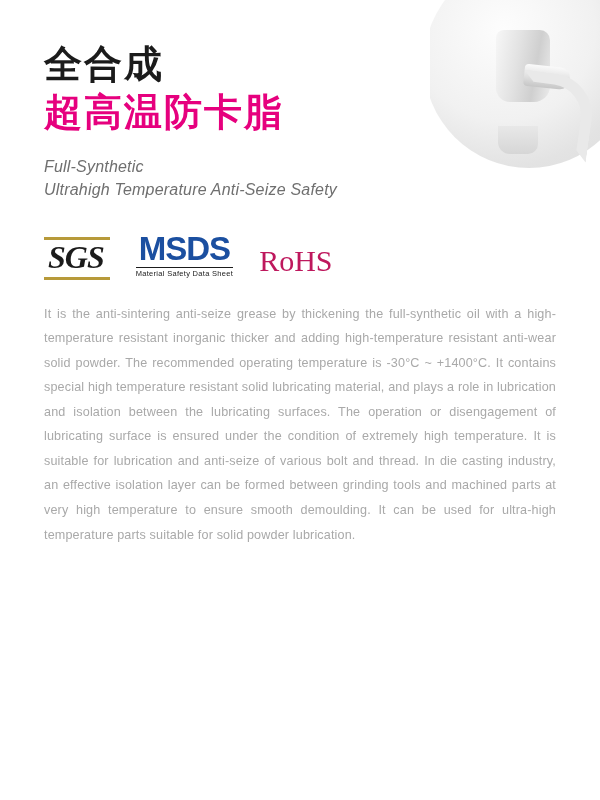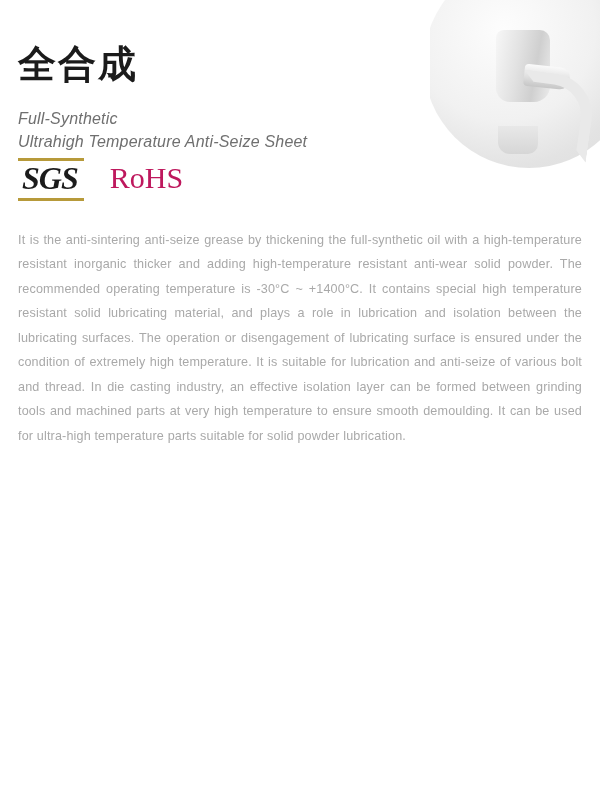--- a/index.html
+++ b/index.html
@@ -13,21 +13,21 @@
     font-family: "Liberation Sans", sans-serif;
     overflow: hidden;
     position: relative;
   }
 
   .page {
     position: relative;
     width: 600px;
     height: 724px;
     box-sizing: border-box;
-    padding: 0 18px;
+    padding: 0 44px;
   }
 
   
   .product-photo {
     position: absolute;
     top: 0;
     right: 0;
     width: 170px;
     height: 185px;
     overflow: hidden;
@@ -116,22 +116,23 @@
     font-family: "Liberation Sans", sans-serif;
     font-style: italic;
     font-size: 16px;
     color: #6f6f6f;
     line-height: 1.42;
     letter-spacing: 0.2px;
   }
 
   
   .cert-row {
+    margin-top: 26px;
     display: flex;
-    align-items: center;
+    align-items: flex-end;
     height: 52px;
   }
   .cert {
     position: relative;
     margin-right: 26px;
   }
   .sgs {
     font-family: "Liberation Serif", serif;
     font-weight: bold;
     font-style: italic;
@@ -202,30 +203,35 @@
     <div class="photo-gun">
       <div class="gun-body"></div>
       <div class="gun-shadow"></div>
       <div class="gun-nozzle"></div>
       <div class="gun-hook"></div>
     </div>
   </div>
 
   <div class="title-block">
     <div class="title-cn-1">全合成</div>
+    <div class="title-cn-2">超高温防卡脂</div>
     <div class="subtitle-en">
       <div>Full-Synthetic</div>
-      <div>Ultrahigh Temperature Anti-Seize Sheet</div>
+      <div>Ultrahigh Temperature Anti-Seize Safety</div>
     </div>
   </div>
 
   <div class="cert-row">
     <div class="cert">
       <div class="sgs">SGS</div>
     </div>
+    <div class="cert msds-wrap">
+      <div class="msds-main">MSDS</div>
+      <div class="msds-sub">Material Safety Data Sheet</div>
+    </div>
     <div class="cert">
       <div class="rohs">RoHS</div>
     </div>
   </div>
 
 
   <div class="body-en">It is the anti-sintering anti-seize grease by thickening the full-synthetic oil with a high-temperature resistant inorganic thicker and adding high-temperature resistant anti-wear solid powder. The recommended operating temperature is -30°C ~ +1400°C. It contains special high temperature resistant solid lubricating material, and plays a role in lubrication and isolation between the lubricating surfaces. The operation or disengagement of lubricating surface is ensured under the condition of extremely high temperature. It is suitable for lubrication and anti-seize of various bolt and thread. In die casting industry, an effective isolation layer can be formed between grinding tools and machined parts at very high temperature to ensure smooth demoulding. It can be used for ultra-high temperature parts suitable for solid powder lubrication.</div>
 
 </div>
 

